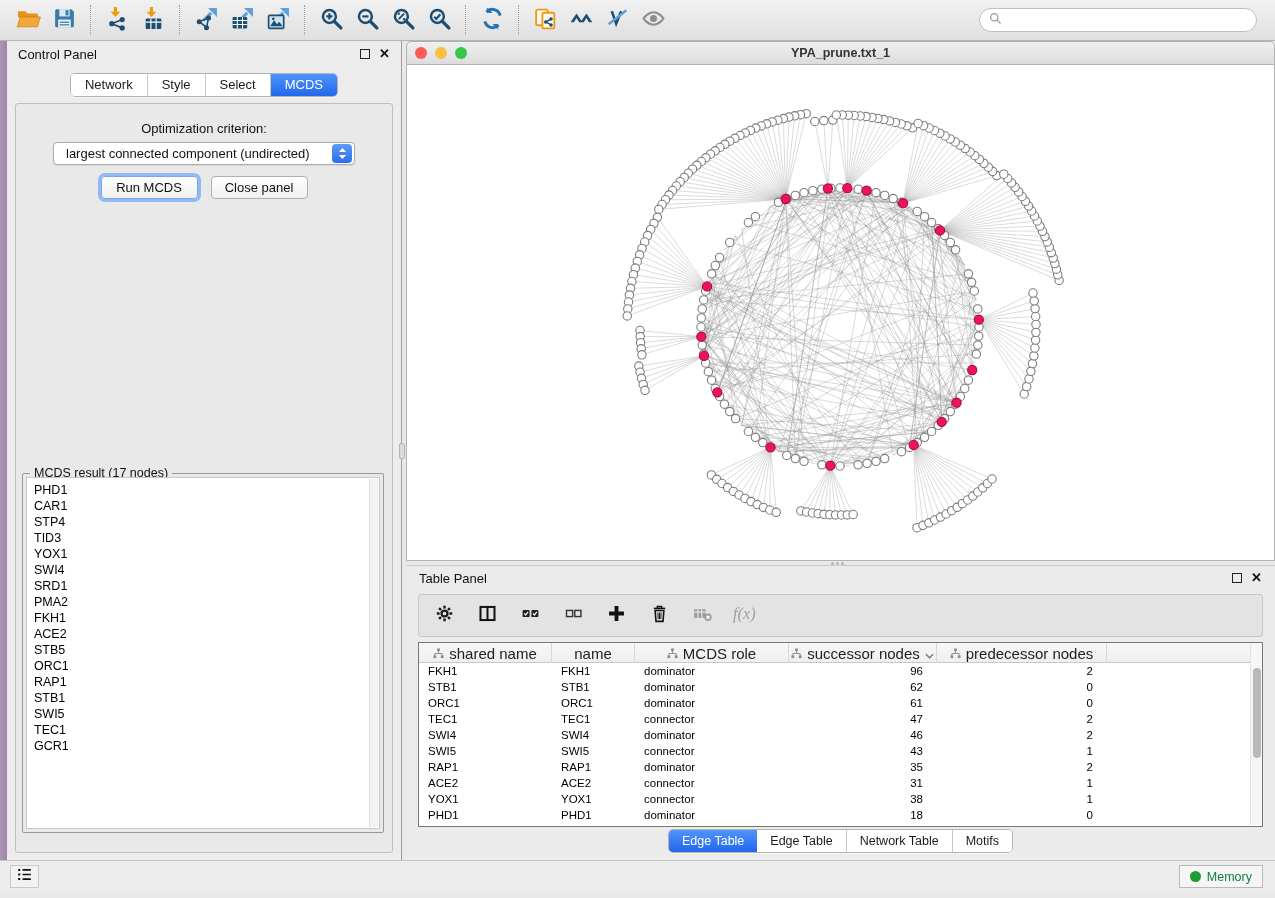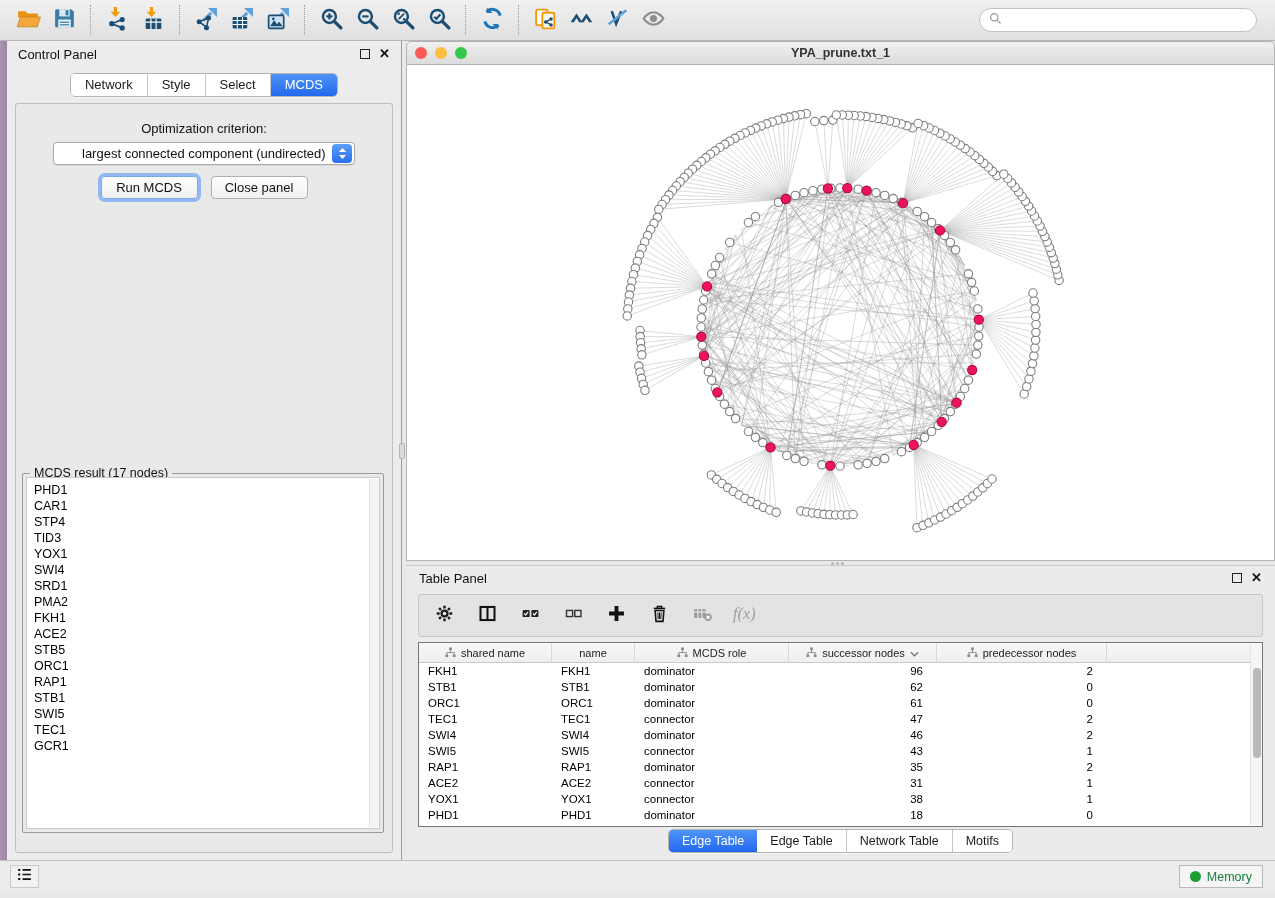--- a/index.html
+++ b/index.html
@@ -30,21 +30,21 @@
   .cp-tabs { position:absolute; left:0; right:0; top:32px; display:flex; justify-content:center; }
   .seg-group { display:flex; border:1px solid #b3b3b3; border-radius:5px; overflow:hidden; background:#fff; box-shadow:0 1px 0 rgba(255,255,255,.6); }
   .seg { padding:3px 14px; font-size:13px; color:#1a1a1a; background:#fff; border-right:1px solid #c6c6c6; line-height:16px; }
   .seg:last-child { border-right:none; }
   .seg.selected { background:linear-gradient(#4f94f9,#2268ee); color:#fff; border-right:none; }
 
   .cp-content { position:absolute; left:8px; right:8px; top:62px; bottom:9px; background:#e9e9e9; border:1px solid #bfbfbf; border-radius:3px; }
   .opt-label { position:absolute; top:17px; left:0; right:0; text-align:center; font-size:13px; color:#111; }
   .selectbox { position:absolute; left:37px; right:37px; top:38px; height:23px; background:#fff;
     border:1px solid #ababab; border-radius:4px; display:flex; align-items:center; padding:0 2px 0 12px; box-shadow:0 1px 1px rgba(0,0,0,.08); }
-  .selectbox .val { flex:1; font-size:13px; color:#111; white-space:nowrap;margin-left:16px; }
+  .selectbox .val { flex:1; font-size:13px; color:#111; white-space:nowrap; }
   .stepper { width:20px; height:19px; border-radius:4px; background:linear-gradient(#5d9ef9,#2a6eee);
     display:flex; align-items:center; justify-content:center; }
   .btn-row { position:absolute; top:72px; left:0; right:0; display:flex; justify-content:center; gap:13px; }
   .mac-btn { min-width:97px; height:23px; background:linear-gradient(#ffffff,#f0f0f0); border:1px solid #b0b0b0;
     border-radius:4px; font-size:13px; color:#111; display:flex; align-items:center; justify-content:center; padding:2px 12px; }
   .mac-btn.focused { box-shadow:0 0 0 3px rgba(77,144,254,.55); border-color:#7aa9e8; }
 
   .result-box { position:absolute; left:6px; right:8px; top:369px; bottom:19px; border:1px solid #9a9a9a; border-radius:2px; }
   .result-legend { position:absolute; top:-8px; left:7px; background:#e9e9e9; padding:0 4px; font-size:12.5px; color:#111; }
   .result-list { position:absolute; inset:3px; background:#fff; border:1px solid #c9c9c9; overflow:hidden; padding:4px 0 0 7px; }
@@ -68,21 +68,21 @@
   
   .table-panel { position:absolute; left:406px; top:565px; width:869px; height:295px; background:#ebebeb; border-top:1px solid #c9c9c9; }
   .tp-header { height:24px; display:flex; align-items:center; padding:0 13px; }
   .tp-toolbar { position:absolute; left:12px; right:12px; top:28px; height:43px; background:#e3e3e3;
     border:1px solid #c6c6c6; border-radius:3px; display:flex; align-items:center; padding:0 12px; gap:17px; }
   .tp-tbtn { width:26px; height:26px; display:flex; align-items:center; justify-content:center; }
 
   .tp-table { position:absolute; left:12px; right:12px; top:76px; height:185px; background:#fff; border:1px solid #777; }
   .tgrid { display:grid; grid-template-columns:133px 83px 154px 148px 170px 1fr; }
   .thead { background:linear-gradient(#f7f7f7,#efefef); border-bottom:1px solid #c9c9c9; height:20px; }
-  .th { display:flex; align-items:center; justify-content:center; gap:5px; font-size:11px; color:#222;
+  .th { display:flex; align-items:center; justify-content:center; gap:5px; font-size:15px; color:#222;
     border-right:1px solid #d8d8d8; height:20px; overflow:hidden; }
   .trow { height:16px; }
   .td { font-size:11.5px; color:#000; line-height:16px; padding-left:9px; white-space:nowrap; overflow:hidden; }
   .td.num { text-align:right; padding-right:14px; padding-left:0; }
   .tscroll { position:absolute; top:1px; bottom:1px; right:0; width:12px; background:#f6f6f6; border-left:1px solid #e3e3e3; }
   .tthumb { position:absolute; left:1.5px; width:8px; top:24px; height:90px; background:#b9b9b9; border-radius:5px; }
 
   .tp-tabs { position:absolute; left:0; right:0; bottom:7px; display:flex; justify-content:center; }
   .tp-tabs .seg { font-size:12.5px; padding:3px 13px; }
 

